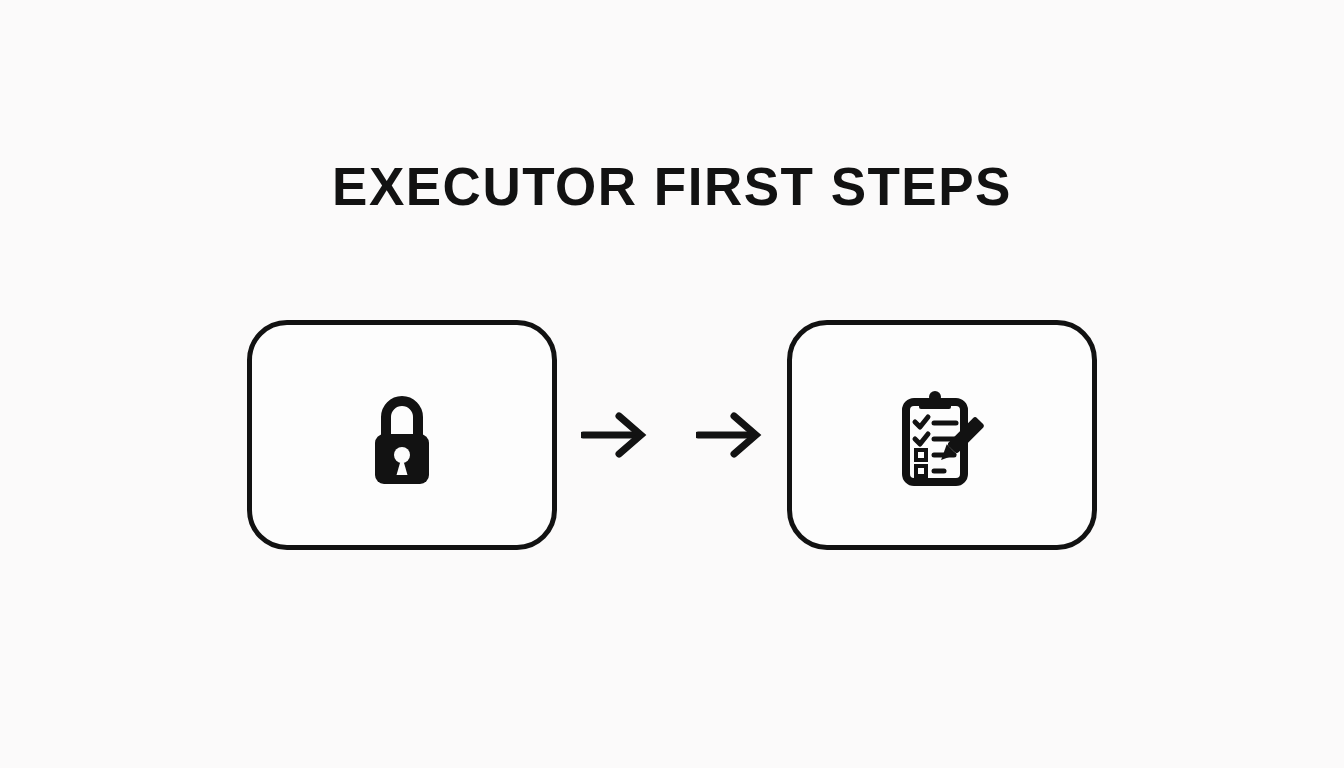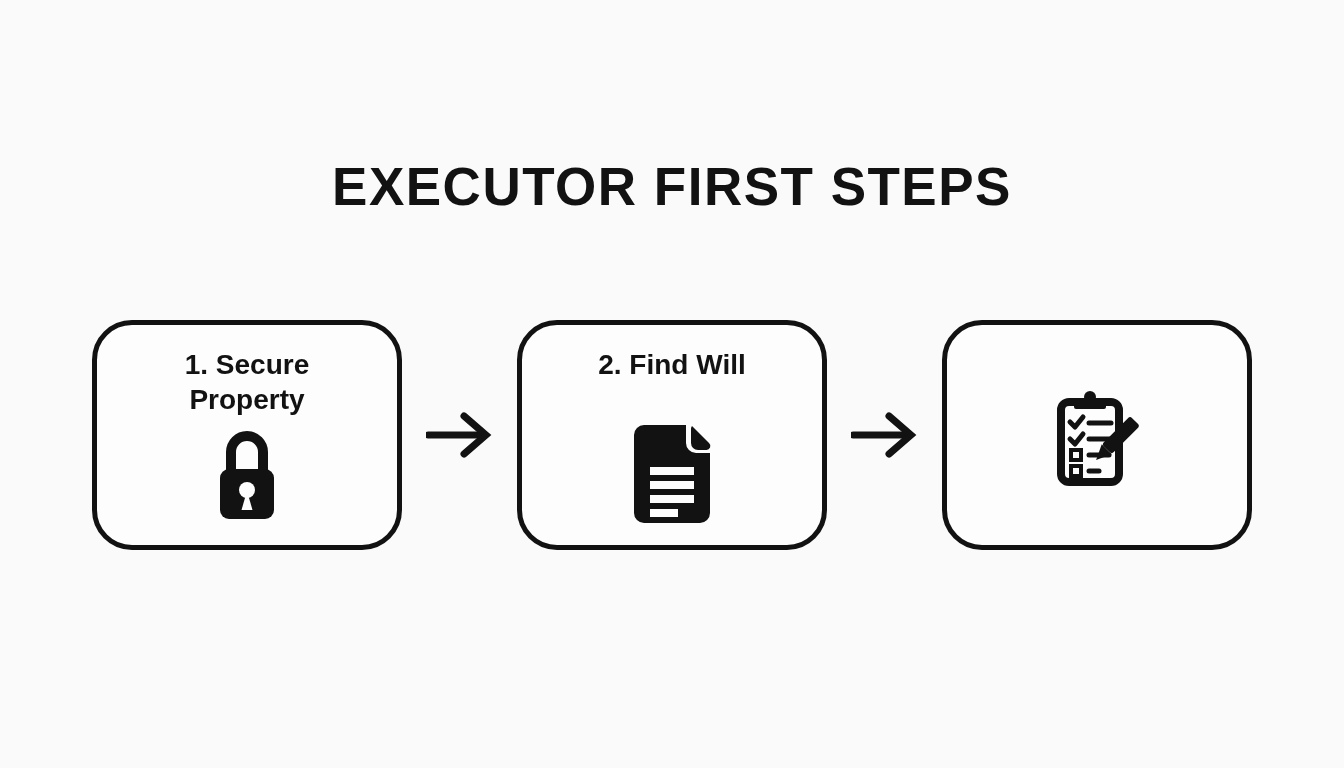--- a/index.html
+++ b/index.html
@@ -71,51 +71,37 @@
 </head>
 <body>
 
 <div class="page">
 
   <div class="title">EXECUTOR FIRST STEPS</div>
 
   <div class="flow-row">
 
     <div class="step-box">
-      <div class="step-label">1. Secure Property</div>
       <div class="icon-area">
         <svg width="66" height="94" viewBox="0 0 66 94" aria-hidden="true">
           <path d="M17 48 V25 a16 16 0 0 1 32 0 V48" fill="none" stroke="#121212" stroke-width="10"></path>
           <rect x="6" y="42" width="54" height="50" rx="9" fill="#121212"></rect>
           <circle cx="33" cy="63" r="8" fill="#fdfdfd"></circle>
           <path d="M33 64 l-5.5 19 h11 z" fill="#fdfdfd"></path>
         </svg>
       </div>
     </div>
 
     <div class="arrow-wrap">
       <svg width="68" height="52" viewBox="0 0 68 52" aria-hidden="true">
         <path d="M2 26 H56" stroke="#121212" stroke-width="7" stroke-linecap="round" fill="none"></path>
         <path d="M38 7 L60 26 L38 45" stroke="#121212" stroke-width="7" stroke-linecap="round" stroke-linejoin="miter" fill="none"></path>
       </svg>
     </div>
 
-    <div class="step-box">
-      <div class="step-label">2. Find Will</div>
-      <div class="icon-area">
-        <svg width="84" height="102" viewBox="0 0 84 102" aria-hidden="true">
-          <path d="M14 2 H56 V20 a10 10 0 0 0 10 10 H80 V90 a10 10 0 0 1 -10 10 H14 a10 10 0 0 1 -10 -10 V12 a10 10 0 0 1 10 -10 z" fill="#121212"></path>
-          <path d="M62 3 L79 20 a4 4 0 0 1 -3 7 H68 a7 7 0 0 1 -7 -7 V6 a4 4 0 0 1 1 -3 z" fill="#121212"></path>
-          <rect x="20" y="44" width="44" height="8" fill="#fdfdfd"></rect>
-          <rect x="20" y="58" width="44" height="8" fill="#fdfdfd"></rect>
-          <rect x="20" y="72" width="44" height="8" fill="#fdfdfd"></rect>
-          <rect x="20" y="86" width="28" height="8" fill="#fdfdfd"></rect>
-        </svg>
-      </div>
-    </div>
 
     <div class="arrow-wrap">
       <svg width="68" height="52" viewBox="0 0 68 52" aria-hidden="true">
         <path d="M2 26 H56" stroke="#121212" stroke-width="7" stroke-linecap="round" fill="none"></path>
         <path d="M38 7 L60 26 L38 45" stroke="#121212" stroke-width="7" stroke-linecap="round" stroke-linejoin="miter" fill="none"></path>
       </svg>
     </div>
 
     <div class="step-box">
       <div class="icon-area">

